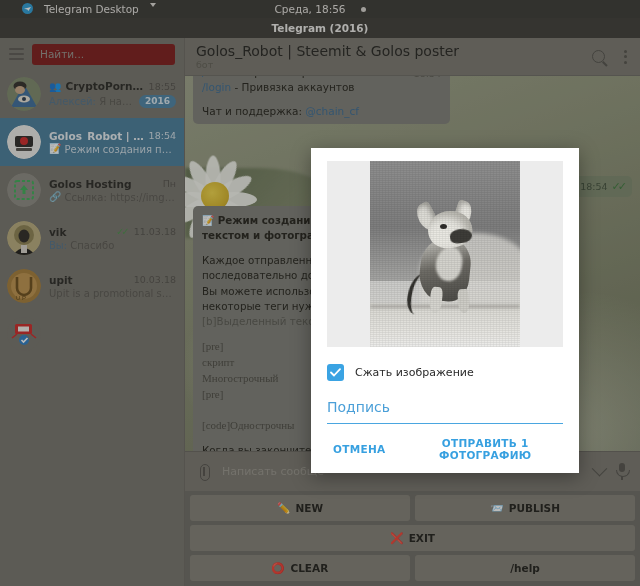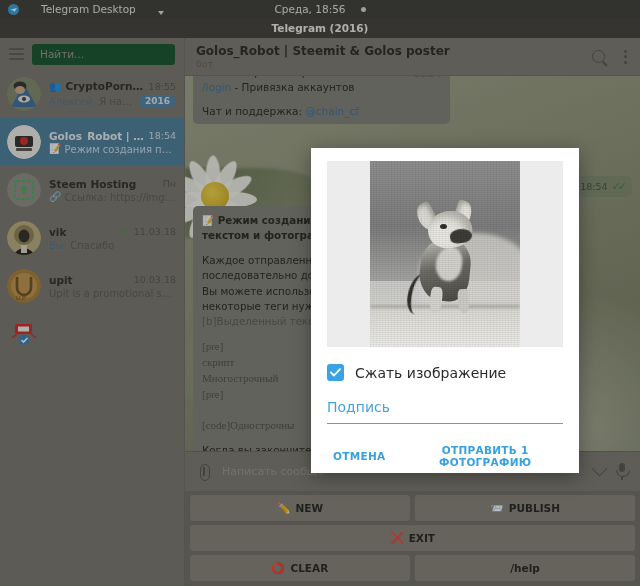--- a/index.html
+++ b/index.html
@@ -11,21 +11,21 @@
   }
   .app { position: relative; width: 640px; height: 586px; }
 
   
   .os-panel {
     position: absolute; top: 0; left: 0; width: 640px; height: 18px;
     background: #3c3b37; color: #e6e4e1;
     display: flex; align-items: center;
     font-size: 10.5px;
   }
-  .os-left { display: flex; align-items: flex-end; gap: 22px; padding-left: 8px; }
+  .os-left { display: flex; align-items: flex-start; gap: 11px; padding-left: 22px; }
   .tg-logo {
     width: 11px; height: 11px; border-radius: 50%;
     background: #2f9fd8; position: relative; display: inline-block;
   }
   .tg-logo::after {
     content: ""; position: absolute; left: 2px; top: 4px;
     width: 7px; height: 4px;
     background: #fff;
     clip-path: polygon(0 45%, 100% 0, 62% 100%, 48% 62%);
   }
@@ -61,21 +61,21 @@
     border-right: 1px solid #6d6b65;
     position: relative;
   }
   .side-top {
     height: 32px; display: flex; align-items: center; gap: 8px;
     padding: 0 9px; background: #78766f;
   }
   .hamburger { display: flex; flex-direction: column; gap: 3px; width: 15px; cursor: pointer; }
   .hamburger span { display: block; height: 2px; background: #5d5b56; border-radius: 1px; }
   .search-box {
-    flex: 1; height: 21px; background: #14532d; border-radius: 3px;
+    flex: 1; height: 21px; background: #7f1d1d; border-radius: 3px;
     display: flex; align-items: center; padding: 0 8px;
     font-size: 10.5px; color: #98958f;
   }
 
   .chatlist { flex: 1; overflow: hidden; background: #78766f; }
   .chat-item {
     height: 48px; display: flex; align-items: center; padding: 0 8px 0 7px;
     gap: 8px; cursor: pointer; position: relative;
   }
   .chat-item.active { background: #4a7e9d; }
@@ -108,21 +108,21 @@
   .emoji-mini { font-size: 10px; line-height: 1; }
 
   
   .right { flex: 1; height: 548px; display: flex; flex-direction: column; position: relative; }
 
   .chat-header {
     height: 38px; background: #7b7972; display: flex; align-items: center;
     padding: 0 11px; border-bottom: 1px solid #6e6c66; position: relative; z-index: 3;
   }
   .ch-info { flex: 1; display: flex; flex-direction: column; gap: 0px; }
-  .ch-title { font-size: 12px; font-weight: bold; color: #282724; }
+  .ch-title { font-size: 14px; font-weight: normal; color: #282724; }
   .ch-sub { font-size: 9.5px; color: #636158; }
   .ch-icons { display: flex; align-items: center; gap: 17px; }
   .icon-search-lg {
     width: 13px; height: 13px; border: 1.6px solid #55534e; border-radius: 50%;
     position: relative; cursor: pointer;
   }
   .icon-search-lg::after {
     content: ""; position: absolute; right: -4px; bottom: -3px;
     width: 6px; height: 1.6px; background: #55534e; transform: rotate(45deg);
   }
@@ -330,28 +330,28 @@
       repeating-linear-gradient(90deg, rgba(0,0,0,0.4) 0 1px, rgba(255,255,255,0) 1px 3px);
   }
 
   .modal-opts { padding-top: 17px; display: flex; align-items: center; gap: 11px; }
   .cb {
     width: 17px; height: 17px; border-radius: 3px; background: #3aa3e3;
     display: flex; align-items: center; justify-content: center; cursor: pointer;
     flex: 0 0 17px;
   }
   .cb svg { display: block; }
-  .cb-label { font-size: 14px; color: #2a2a2a; }
+  .cb-label { font-size: 11px; color: #2a2a2a; }
   .caption-field {
     margin-top: 16px; border-bottom: 1.6px solid #4aa6e0; padding-bottom: 7px;
     cursor: text;
   }
   .caption-ph { font-size: 14px; color: #4a9fd8; }
   .modal-actions {
-    margin-top: 20px; display: flex; gap: 22px;
+    margin-top: 13px; display: flex; gap: 22px;
     padding-left: 6px;
   }
   .mbtn {
     font-size: 10.5px; font-weight: bold; color: #37a0e0; letter-spacing: 0.3px;
     cursor: pointer; background: none; border: none; font-family: inherit;
   }
 </style>
 </head>
 <body>
 
@@ -437,21 +437,21 @@
         <div class="chat-item">
           <div class="avatar">
             <svg width="34" height="34" viewBox="0 0 34 34">
               <circle cx="17" cy="17" r="17" fill="#8d8b84"></circle>
               <rect x="8" y="8" width="18" height="18" rx="2" fill="none" stroke="#3fae5a" stroke-width="2" stroke-dasharray="3 2"></rect>
               <path d="M17 12 L21 17 H18.5 V21 H15.5 V17 H13 Z" fill="#3fae5a"></path>
             </svg>
           </div>
           <div class="chat-body">
             <div class="chat-row1">
-              <span class="chat-name">Steem Hosting</span>
+              <span class="chat-name">Golos Hosting</span>
               <span class="chat-time">Пн</span>
             </div>
             <div class="chat-row2">
               <span class="emoji-mini">🔗</span>
               <span class="chat-msg">Ссылка: https://img.tgla...</span>
             </div>
           </div>
         </div>
 
         <div class="chat-item">

